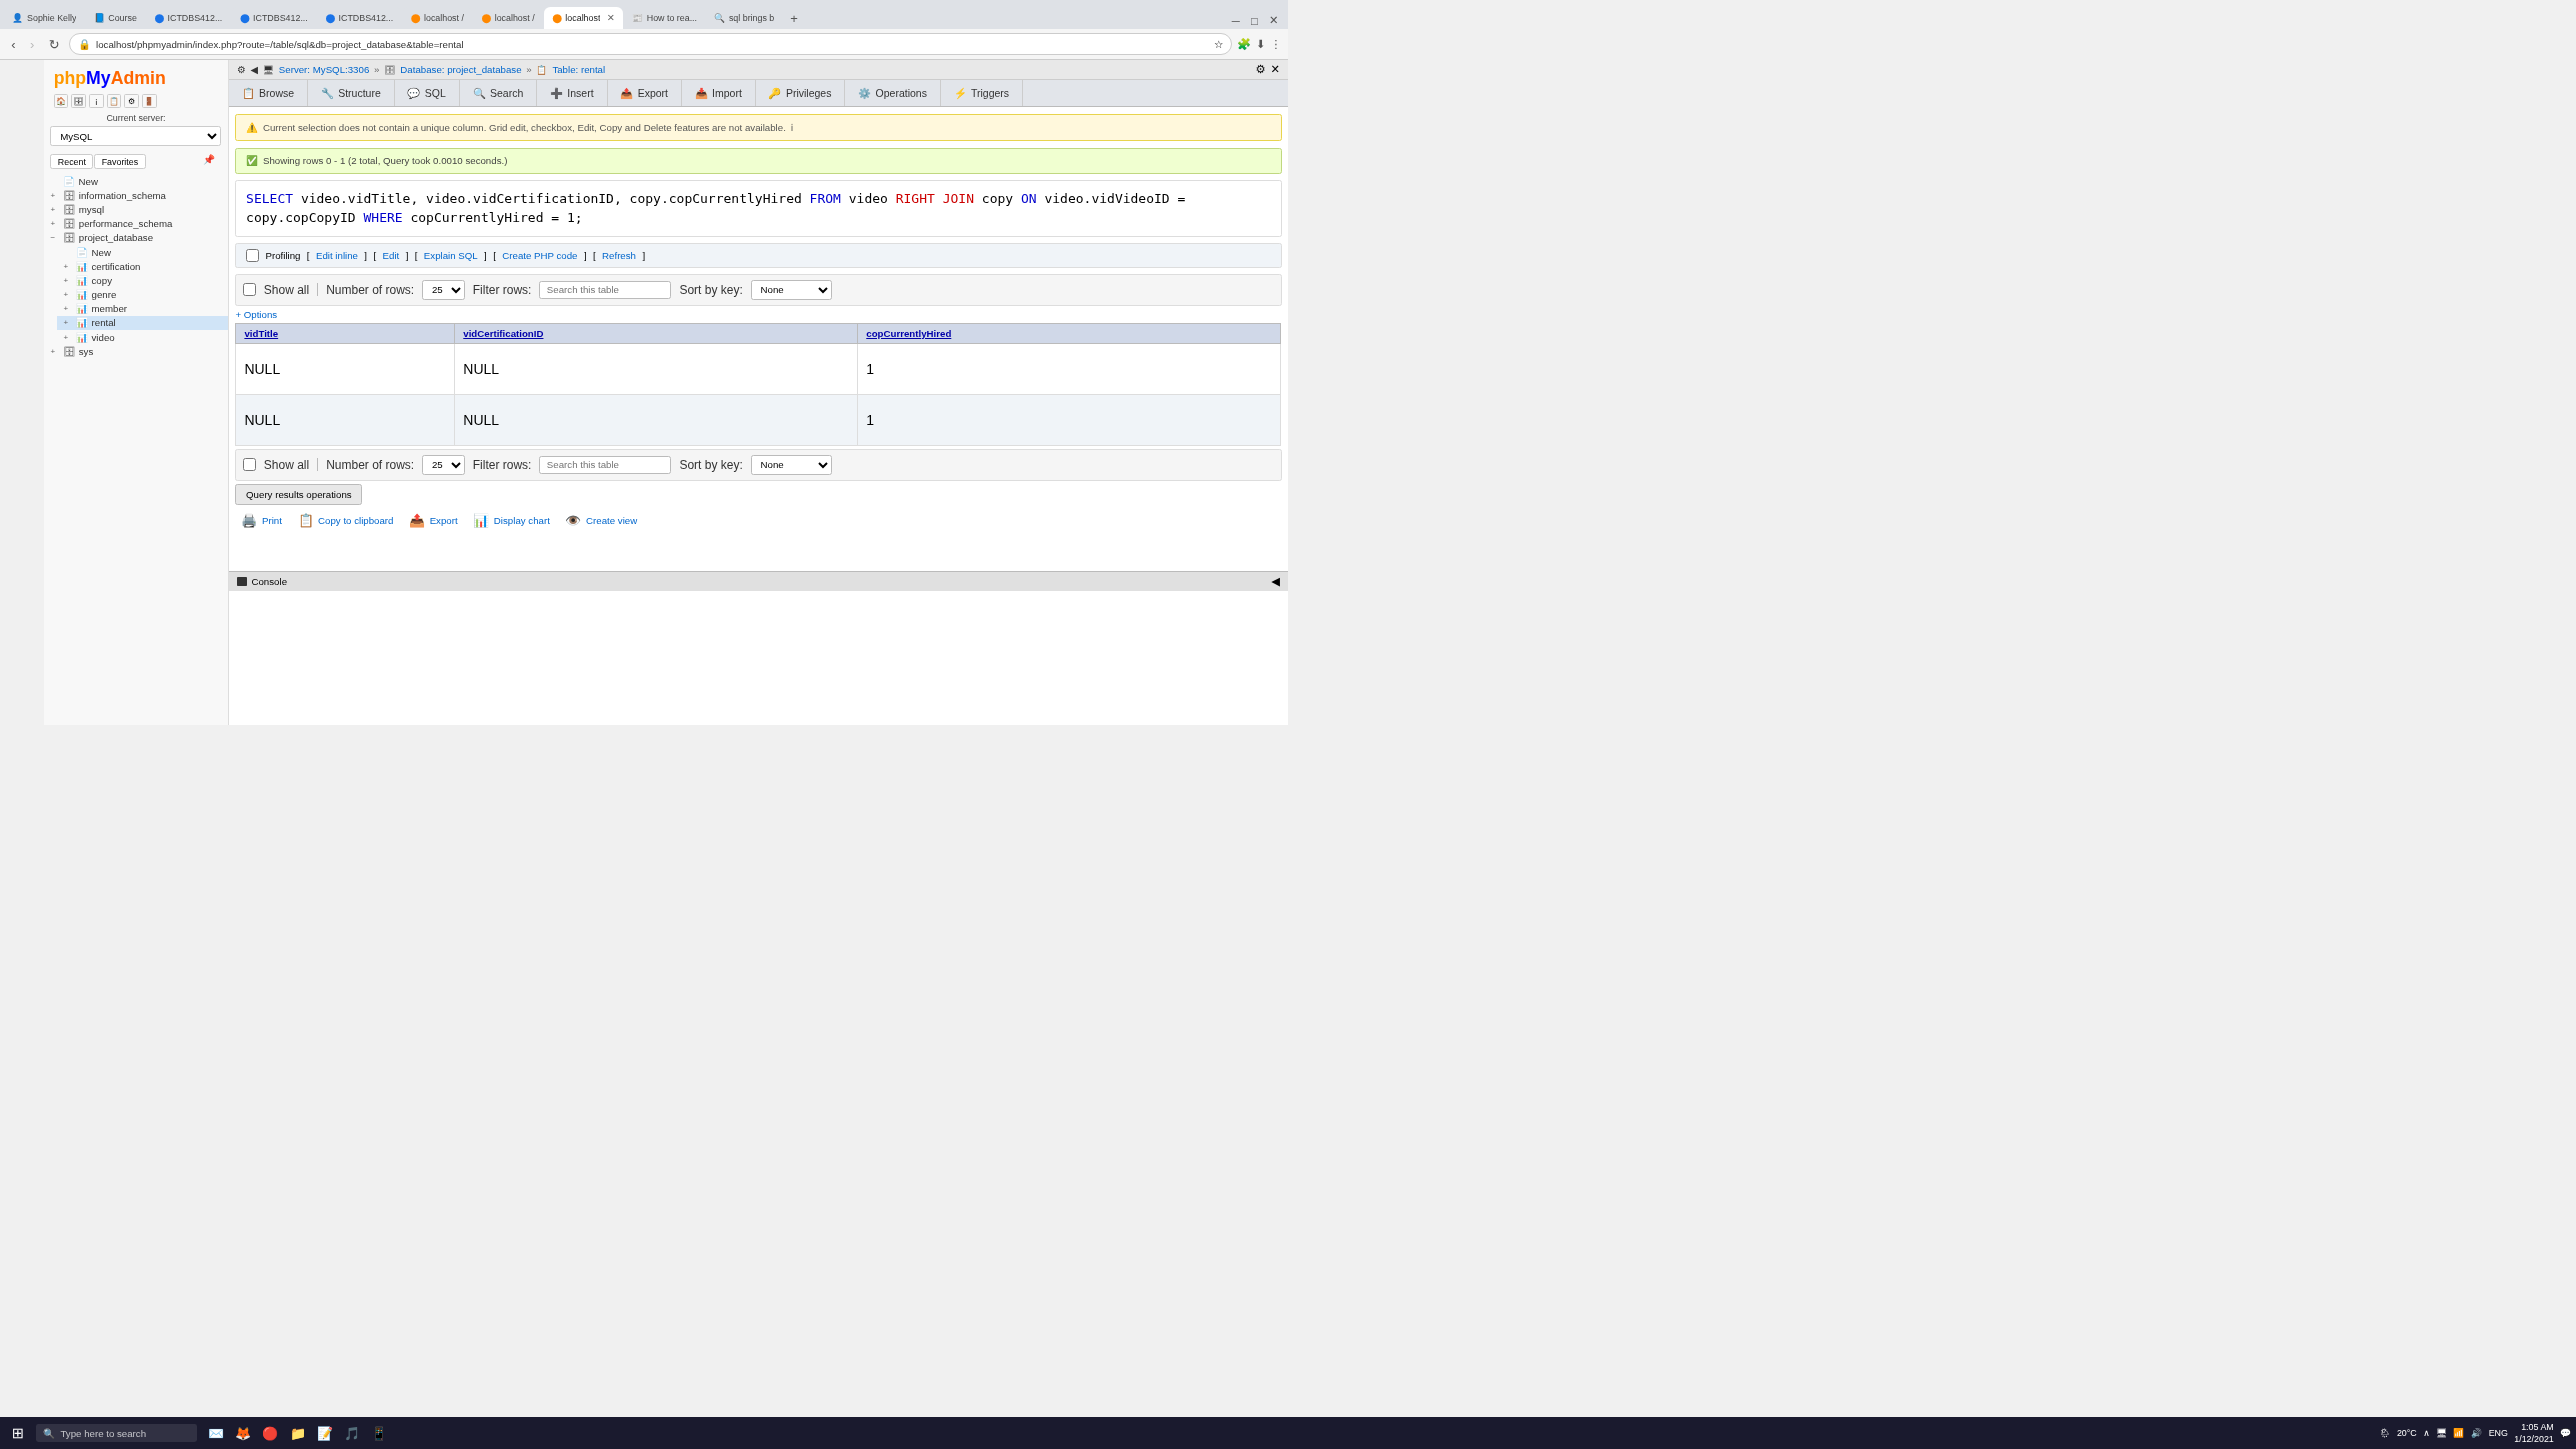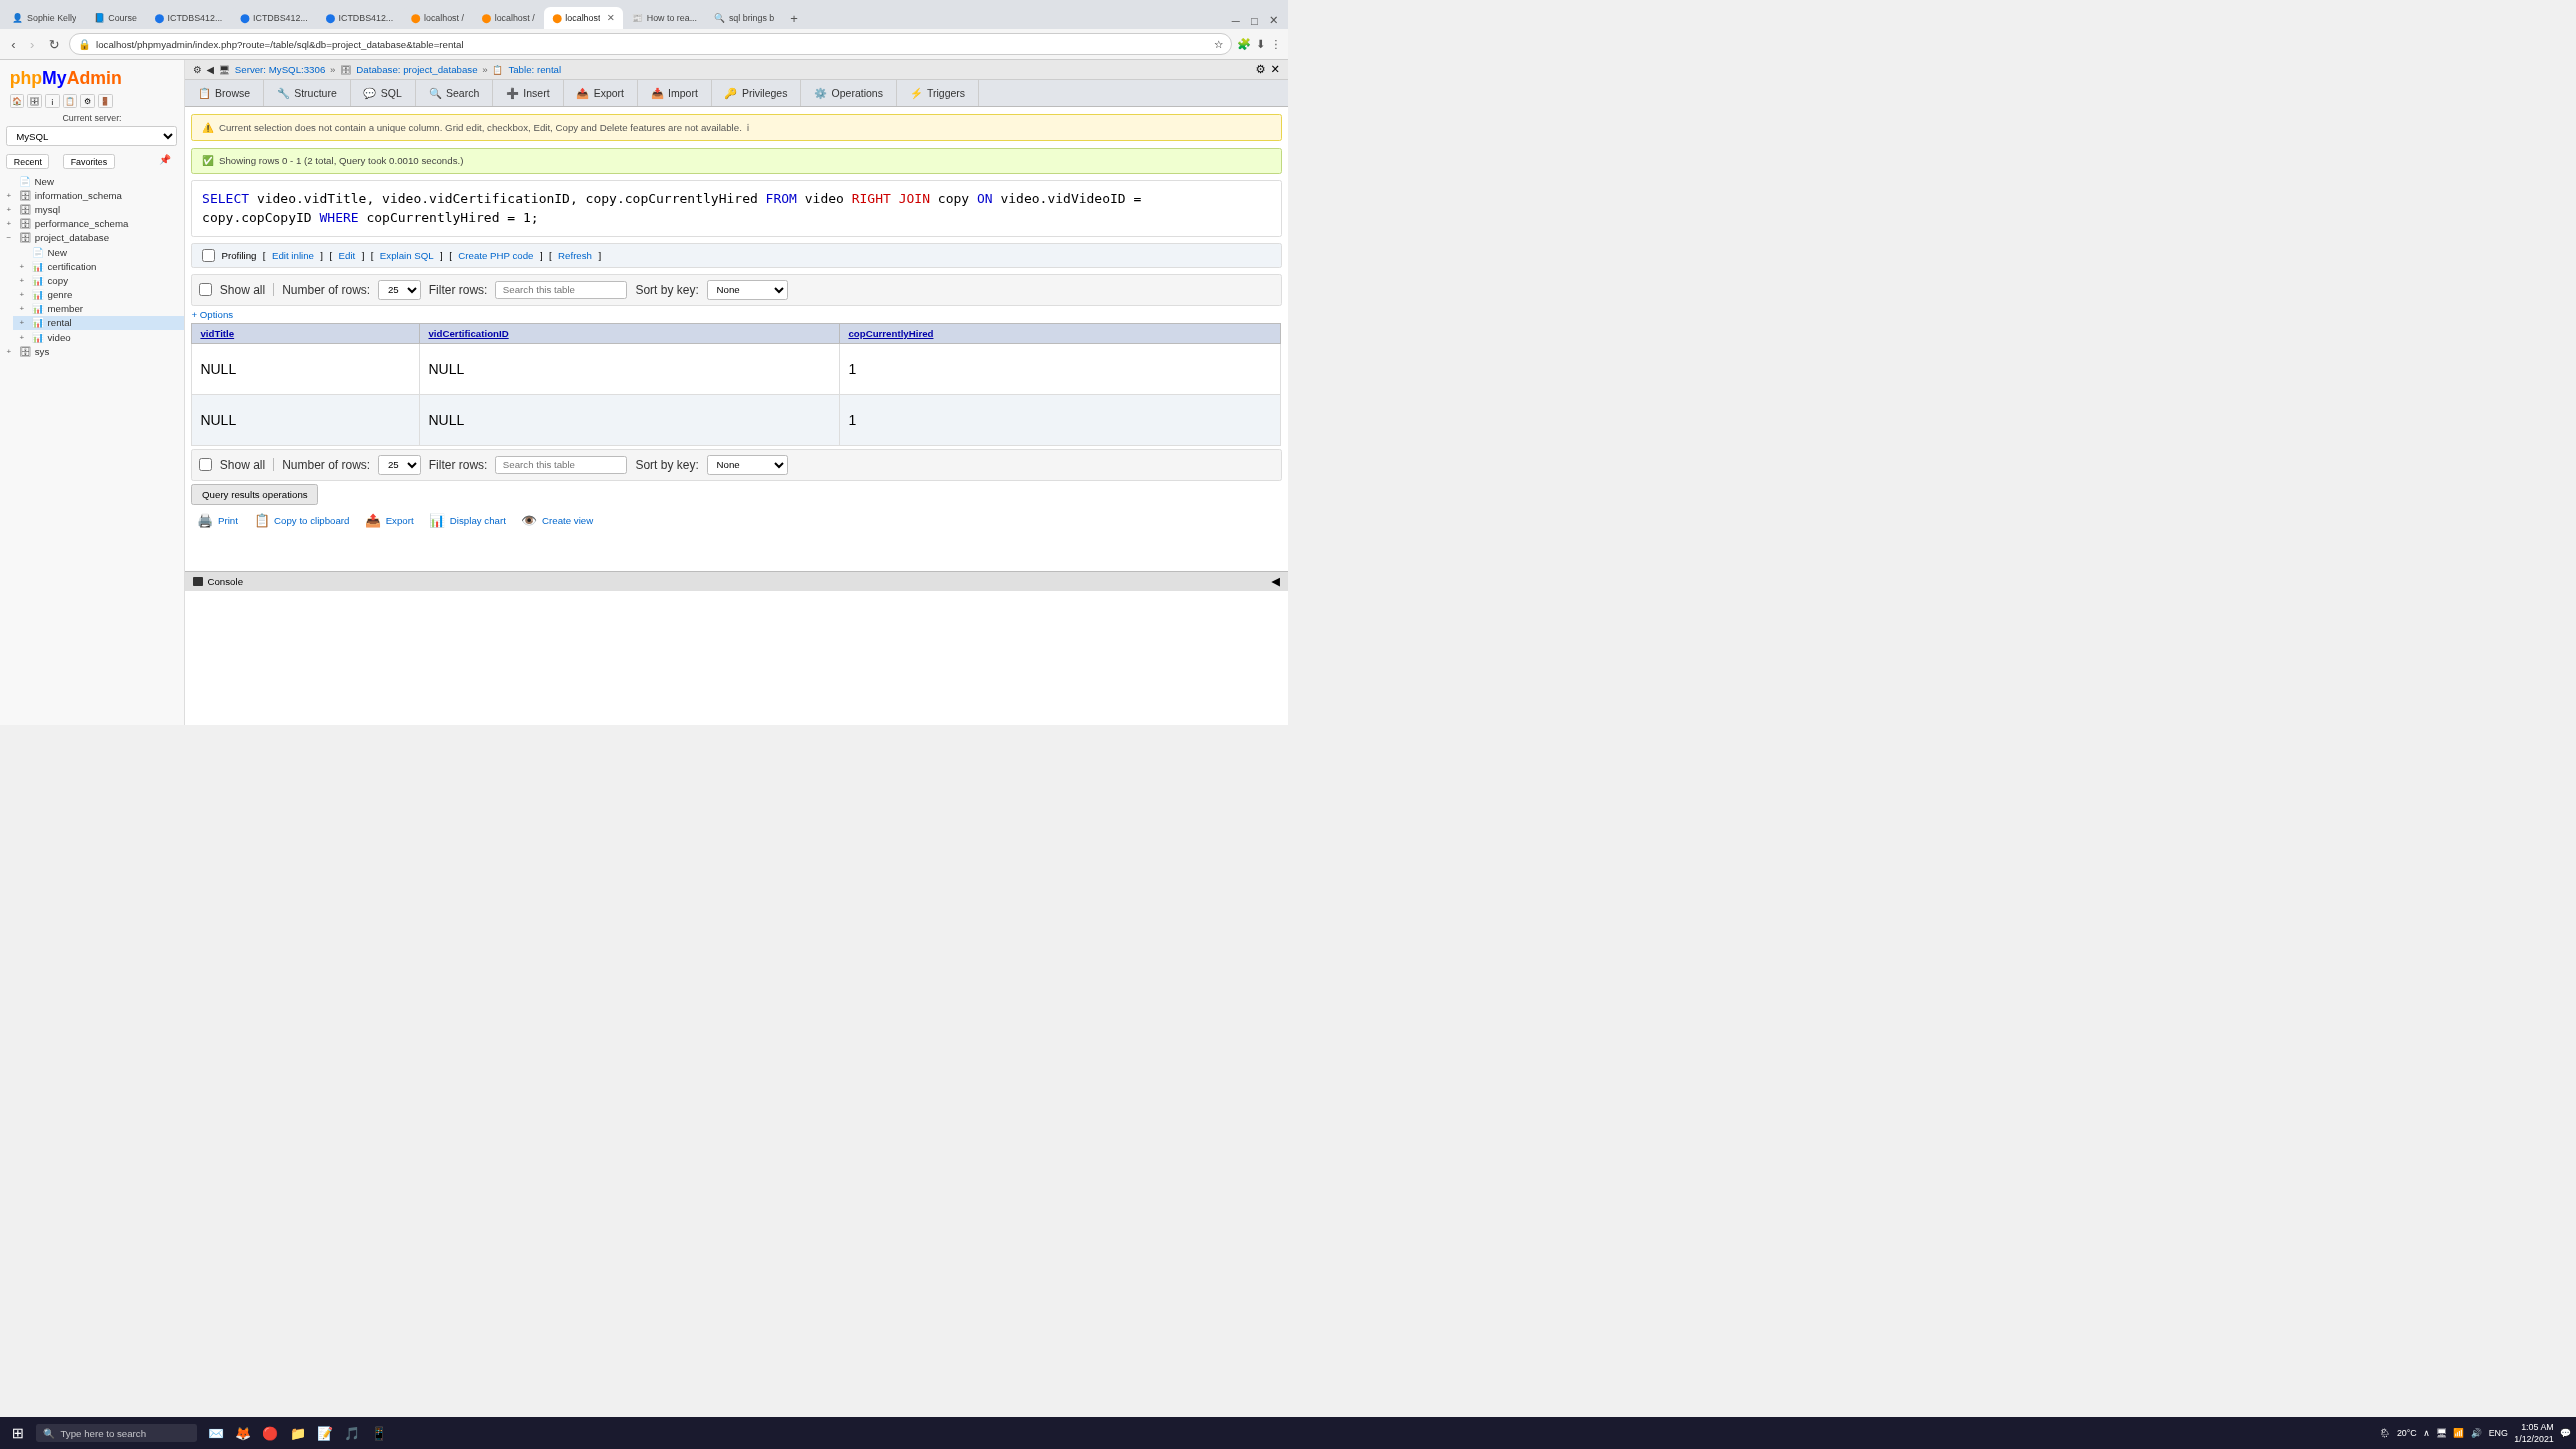--- a/index.html
+++ b/index.html
@@ -13,34 +13,34 @@
 
     .nav-bar { background: #f5f5f5; display: flex; align-items: center; padding: 3.2px 6.4px; gap: 4.8px; border-bottom: 0.8px solid #ccc; height: 31px; }
     .nav-btn { background: none; border: none; cursor: pointer; color: #555; font-size: 13px; padding: 1.6px 4.8px; }
     .nav-btn:disabled { color: #bbb; }
     .address-bar { flex: 1; display: flex; align-items: center; background: #fff; border: 0.8px solid #ccc; border-radius: 16px; padding: 2.4px 8px; gap: 4.8px; height: 22.5px; }
     .address-text { font-size: 9.7px; color: #333; flex: 1; }
     .nav-icons { display: flex; gap: 4.8px; color: #555; }
     .nav-icon { font-size: 11.3px; cursor: pointer; }
 
     
-    .main-container { display: flex; height: calc(725px - 60px); }
+    .main-container { display: flex; height: calc(725px - 60px); margin-left: 44px; }
 
     
     .sidebar { width: 185px; background: #f8f8f8; border-right: 0.8px solid #ddd; overflow-y: auto; flex-shrink: 0; }
     .pma-logo { padding: 8px 9.7px 3.2px; }
     .pma-logo-text { font-size: 17.7px; font-weight: bold; }
     .pma-logo-php { color: #f90; }
     .pma-logo-my { color: #00f; }
     .pma-logo-admin { color: #f60; }
     .pma-icons { display: flex; gap: 3.2px; padding: 1.6px 9.7px 3.2px; }
     .pma-icon-sm { width: 14.5px; height: 14.5px; border: 0.8px solid #ccc; border-radius: 1.6px; display: inline-flex; align-items: center; justify-content: center; font-size: 8px; cursor: pointer; }
     .server-label { font-size: 8.9px; color: #444; text-align: center; padding: 1.6px 0; }
     .server-select { width: calc(100% - 13px); margin: 1.6px 6.4px 4.8px; padding: 2.4px 4.8px; border: 0.8px solid #ccc; border-radius: 2.4px; font-size: 9.7px; background: #fff; }
-    .recent-fav { display: flex; gap: 14px; padding: 3.2px 6.4px; }
+    .recent-fav { display: flex; gap: 1px; padding: 3.2px 6.4px; }
     .rf-btn { font-size: 8.9px; padding: 1.6px 6.4px; background: #fff; border: 0.8px solid #ccc; border-radius: 2.4px; cursor: pointer; }
     .pin-icon { margin-left: auto; color: #888; font-size: 9.7px; padding: 0 6.4px; }
 
     
     .tree { padding: 1.6px 0; }
     .tree-item { display: flex; align-items: center; gap: 3.2px; padding: 1.6px 6.4px; cursor: pointer; font-size: 9.7px; color: #333; }
     .tree-item.active { background: #d0e4f7; }
     .tree-item .expander { width: 9.7px; font-size: 8px; color: #666; }
     .tree-child { padding-left: 13px; }
 

